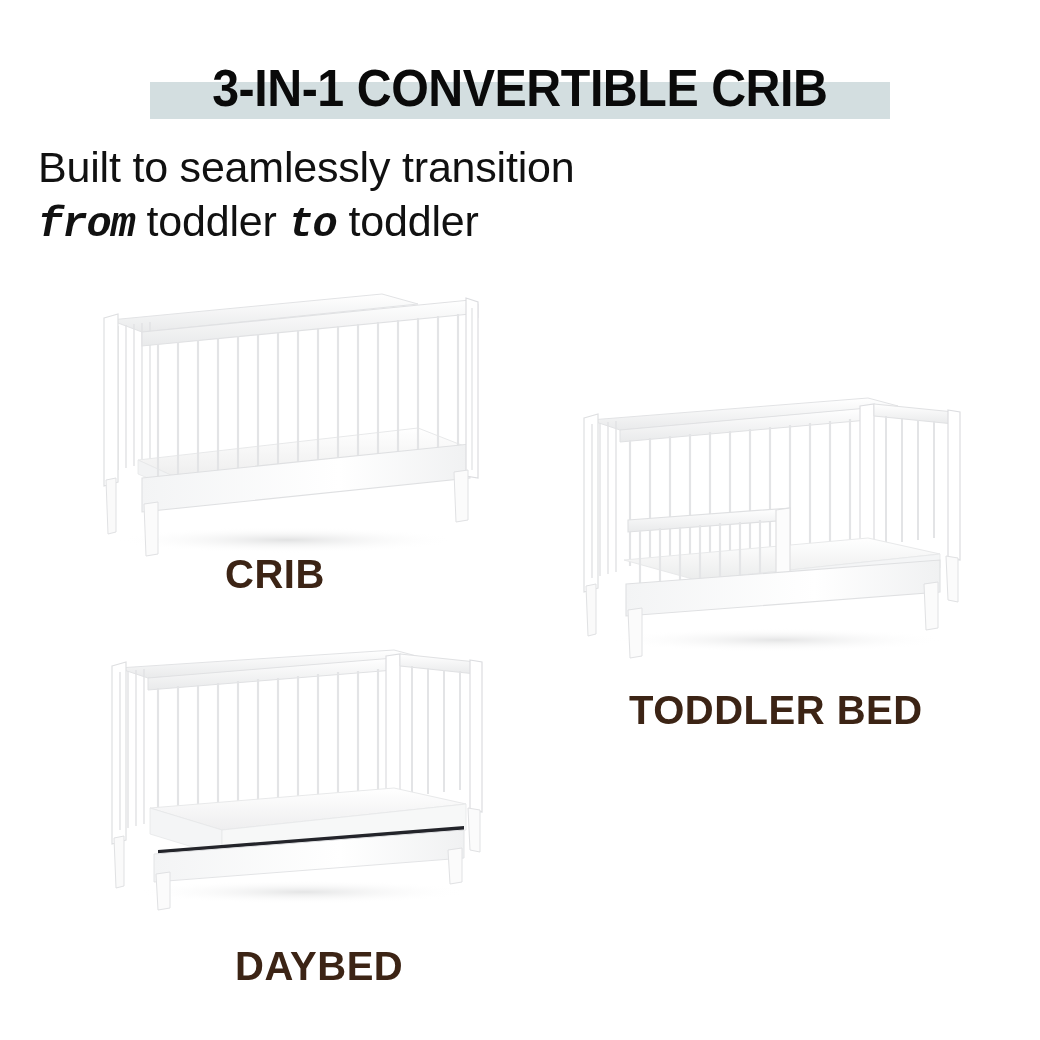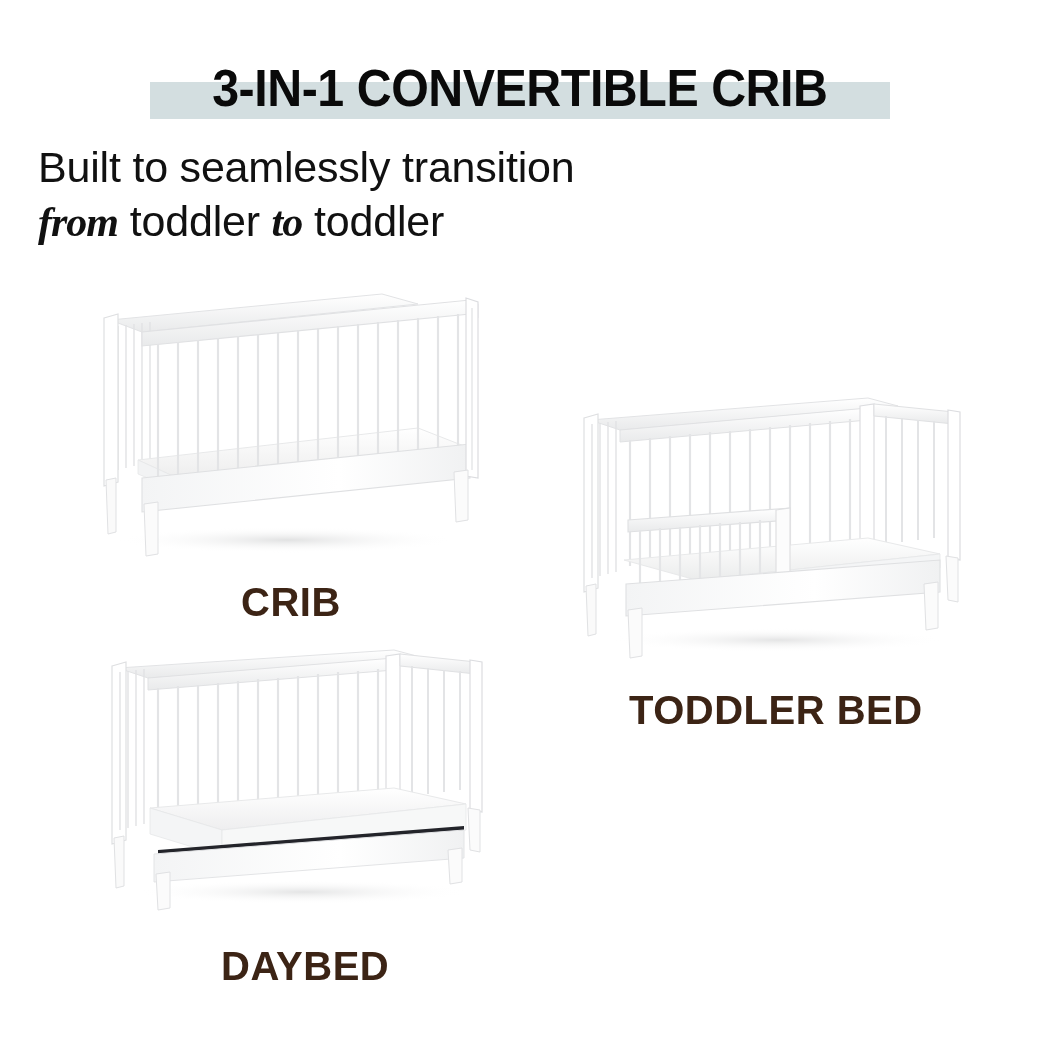--- a/index.html
+++ b/index.html
@@ -62,40 +62,40 @@
   .subtitle-line {
     font-family: "Liberation Sans", sans-serif;
     font-size: 43px;
     font-weight: normal;
     line-height: 54px;
     color: #111111;
     letter-spacing: -0.2px;
     white-space: nowrap;
   }
   .script {
-    font-family: Liberation Serif, serif;
+    font-family: Liberation Mono, monospace;
     font-style: italic;
     font-weight: bold;
     font-size: 42px;
     letter-spacing: -1px;
   }
 
   
   .product-label {
     position: absolute;
     font-family: "Liberation Sans", sans-serif;
     font-weight: bold;
     font-size: 40px;
     letter-spacing: 0.5px;
     color: #3c2415;
     white-space: nowrap;
   }
-  #label-crib        { left: 225px; top: 580px; margin-left: 16px; }
+  #label-crib        { left: 225px; top: 552px; }
   #label-toddler-bed { left: 629px; top: 688px; }
-  #label-daybed      { left: 221px; top: 944px; }
+  #label-daybed      { left: 235px; top: 944px; }
 
   
   .product {
     position: absolute;
   }
   .product svg { display: block; overflow: visible; }
 </style>
 </head>
 <body>
 

